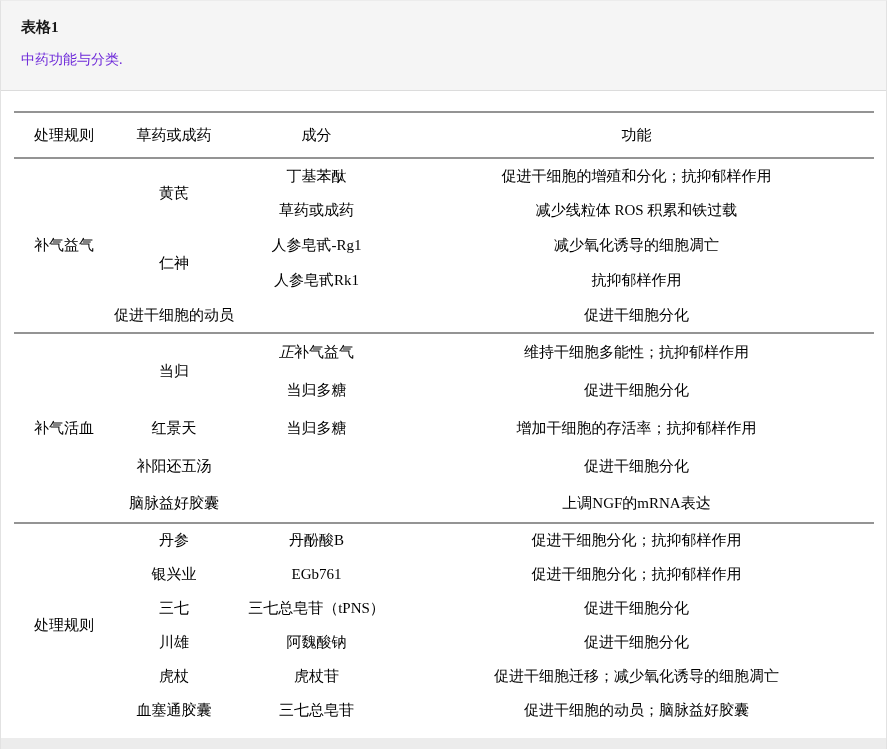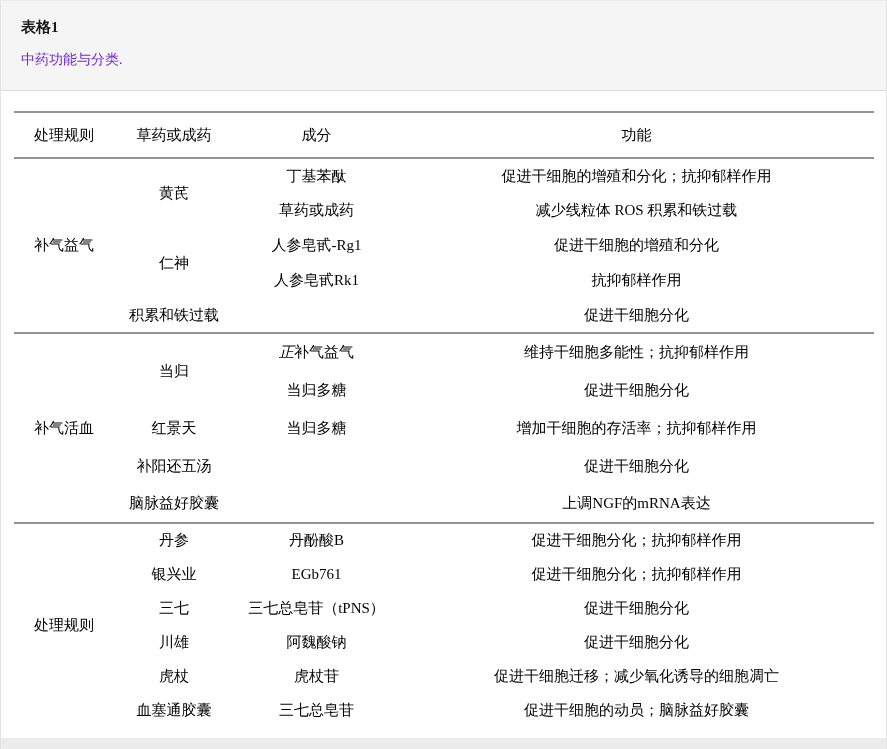--- a/index.html
+++ b/index.html
@@ -106,28 +106,28 @@
           <td class="col-comp">丁基苯酞</td>
           <td class="col-func">促进干细胞的增殖和分化；抗抑郁样作用</td>
         </tr>
         <tr>
           <td class="col-comp">草药或成药</td>
           <td class="col-func">减少线粒体 ROS 积累和铁过载</td>
         </tr>
         <tr>
           <td class="col-herb" rowspan="2">仁神</td>
           <td class="col-comp">人参皂甙-Rg1</td>
-          <td class="col-func">促进干细胞的增殖和分化</td>
+          <td class="col-func">减少氧化诱导的细胞凋亡</td>
         </tr>
         <tr>
           <td class="col-comp">人参皂甙Rk1</td>
           <td class="col-func">抗抑郁样作用</td>
         </tr>
         <tr>
-          <td class="col-herb">积累和铁过载</td>
+          <td class="col-herb">促进干细胞的动员</td>
           <td class="col-comp"></td>
           <td class="col-func">促进干细胞分化</td>
         </tr>
       </tbody>
 
       <tbody class="sec-2">
         <tr>
           <td class="col-rule" rowspan="5">补气活血</td>
           <td class="col-herb" rowspan="2">当归</td>
           <td class="col-comp"><span class="it">正</span><span>补气益气</span></td>

